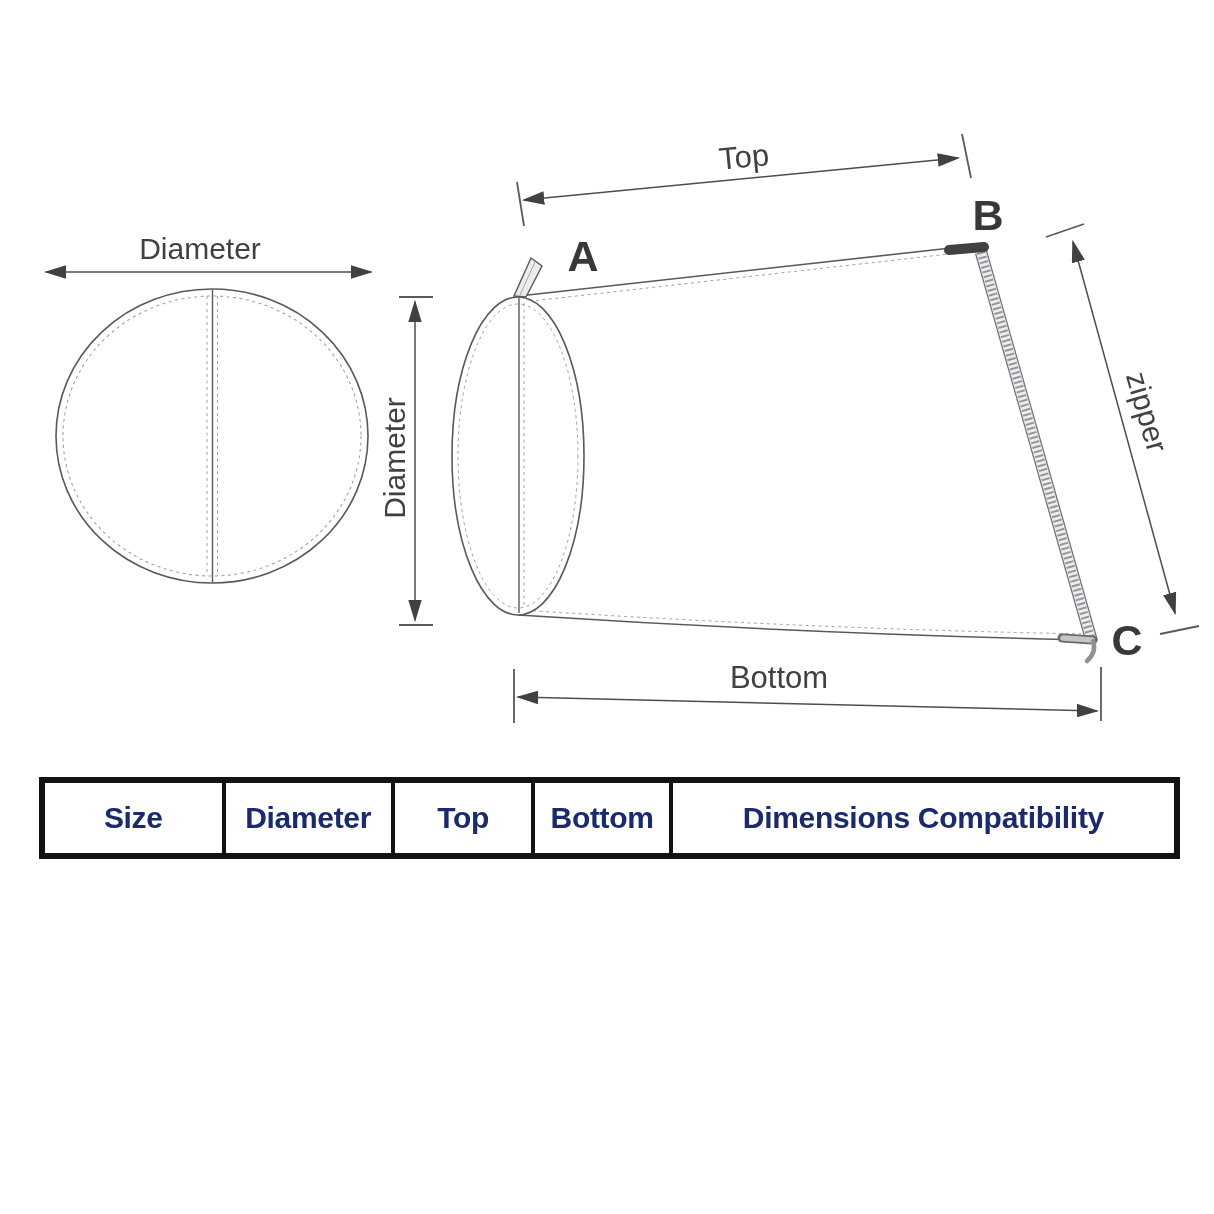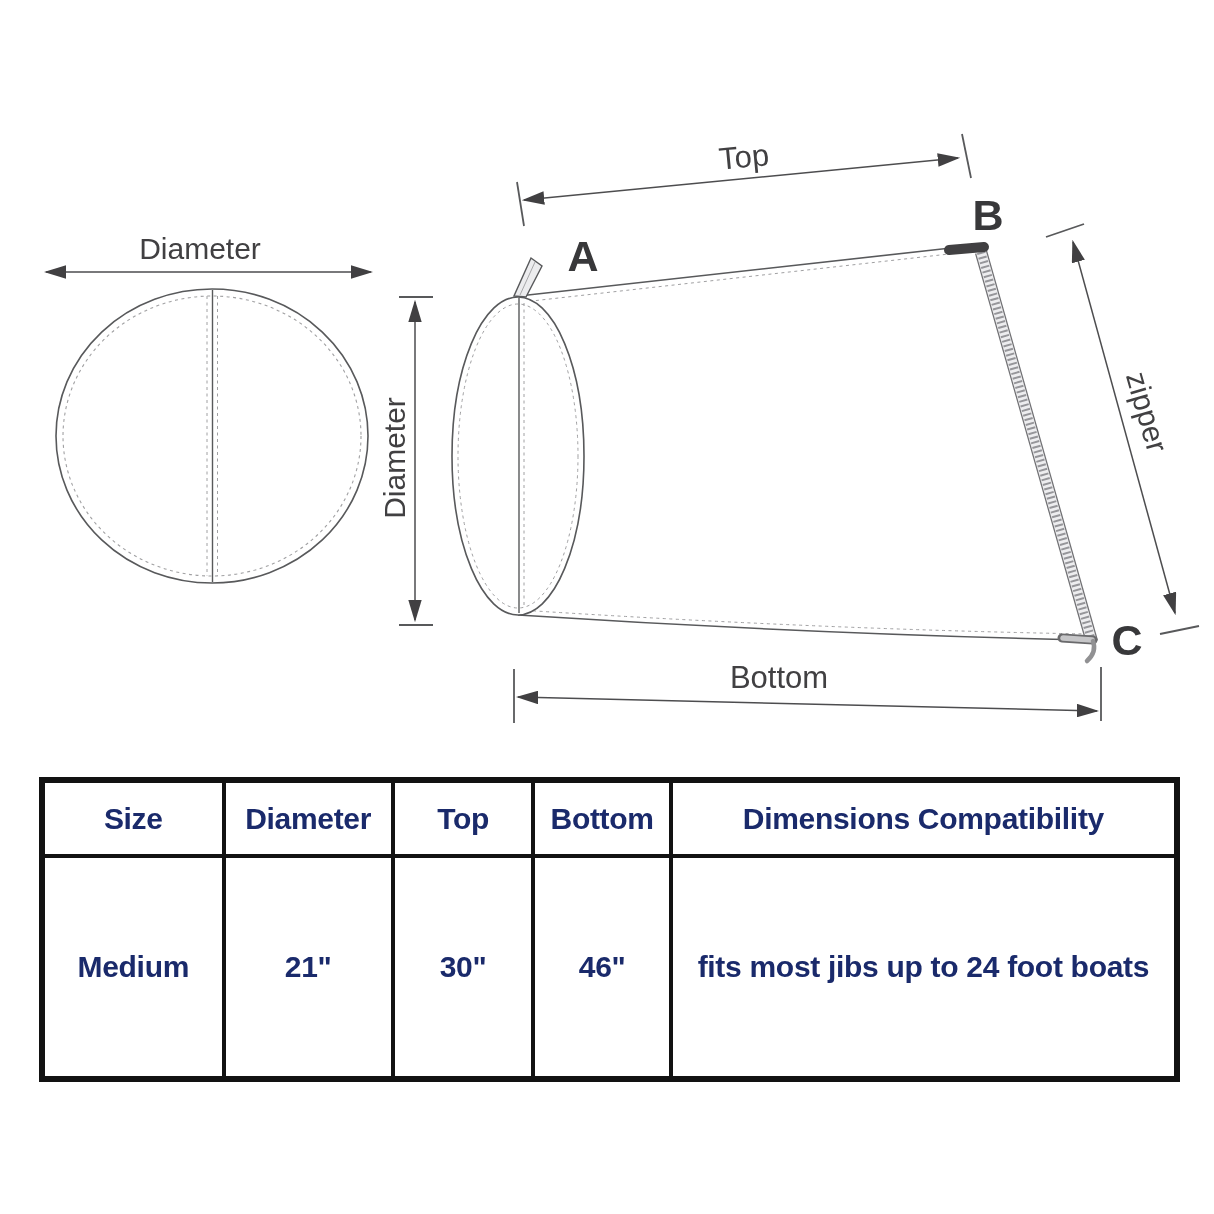--- a/index.html
+++ b/index.html
@@ -118,24 +118,17 @@
       <thead>
         <tr style="height:76px">
           <th>Size</th>
           <th>Diameter</th>
           <th>Top</th>
           <th>Bottom</th>
           <th>Dimensions Compatibility</th>
         </tr>
       </thead>
       <tbody>
-        <tr style="height:76px">
-          <td>Medium</td>
-          <td>21"</td>
-          <td>30"</td>
-          <td>46"</td>
-          <td>fits most jibs up to 24 foot boats</td>
-        </tr>
       </tbody>
     </table>
   </div>
 
 </div>
 
 </body></html>

